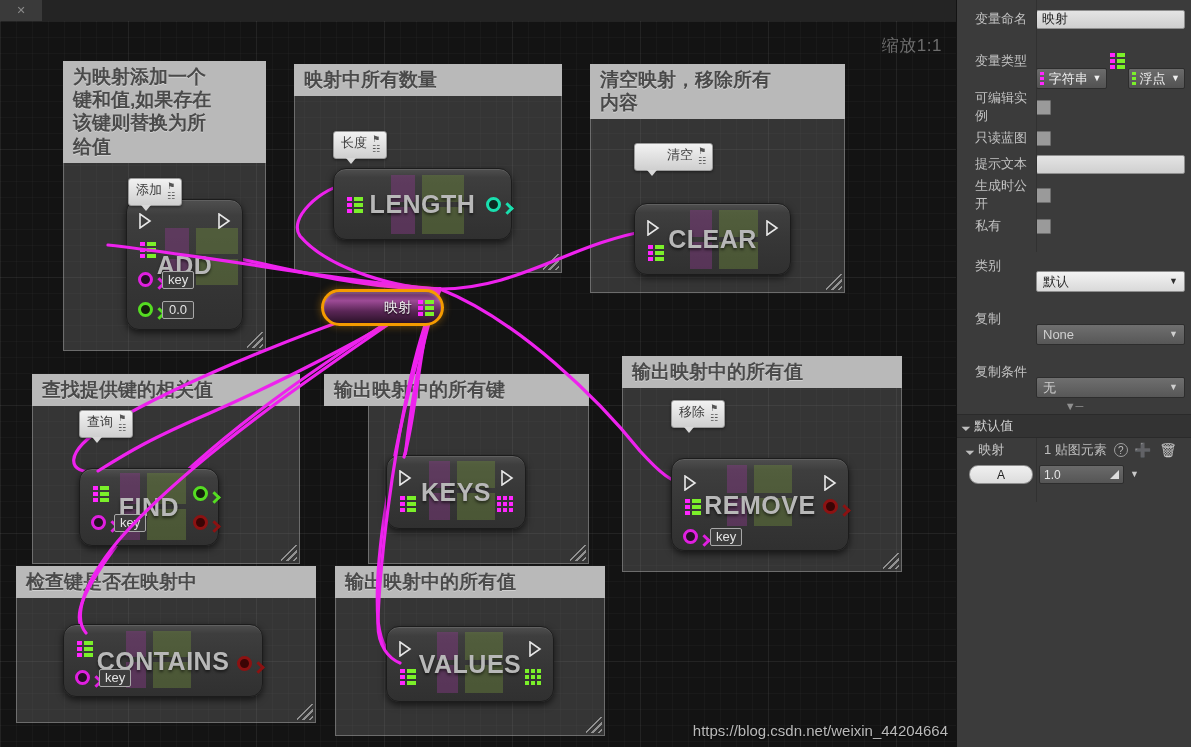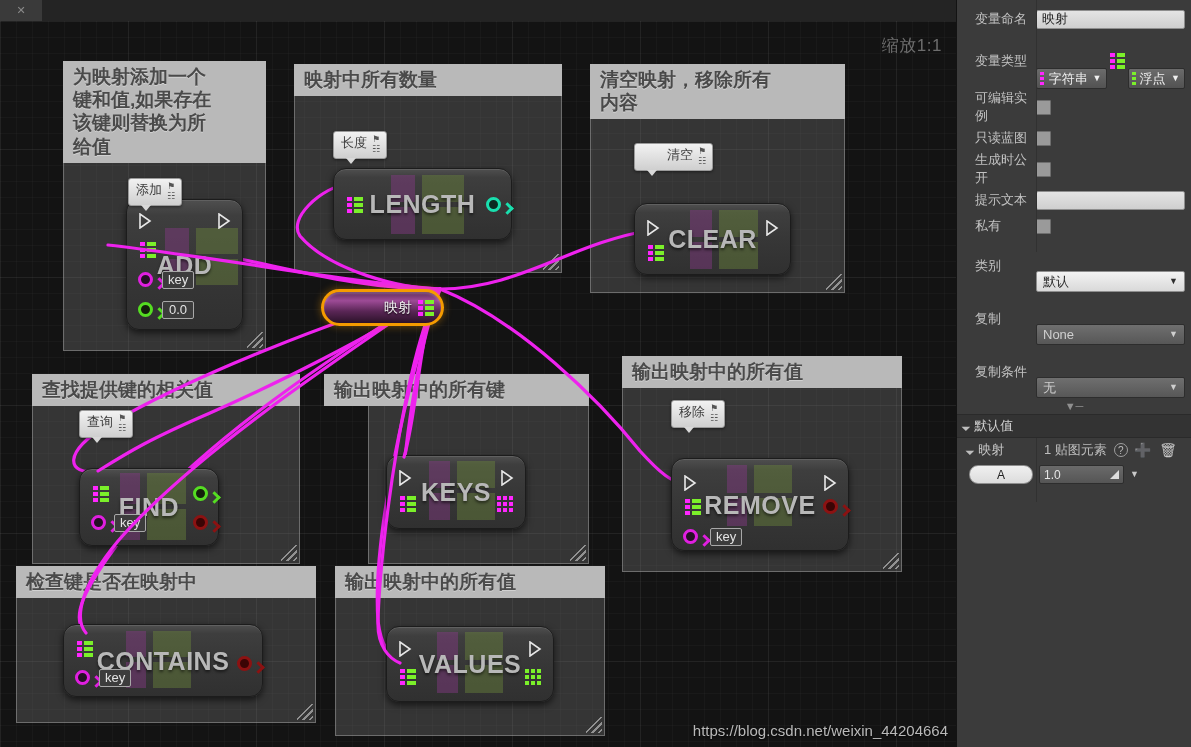--- a/index.html
+++ b/index.html
@@ -726,31 +726,31 @@
     </div>
 
     <div class="row">
       <div class="lbl">只读蓝图</div>
       <div class="ctl">
           <div class="checkbox"></div>
         </div>
     </div>
 
     <div class="row">
+      <div class="lbl">提示文本</div>
+      <div class="ctl">
+        <div class="textinput" placeholder=""></div>
+      </div>
+    </div>
+
+    <div class="row">
       <div class="lbl">生成时公开</div>
       <div class="ctl">
           <div class="checkbox"></div>
         </div>
-    </div>
-
-    <div class="row">
-      <div class="lbl">提示文本</div>
-      <div class="ctl">
-        <div class="textinput" placeholder=""></div>
-      </div>
     </div>
 
     <div class="row">
       <div class="lbl">私有</div>
       <div class="ctl">
           <div class="checkbox"></div>
         </div>
     </div>
 
     <div class="row">

